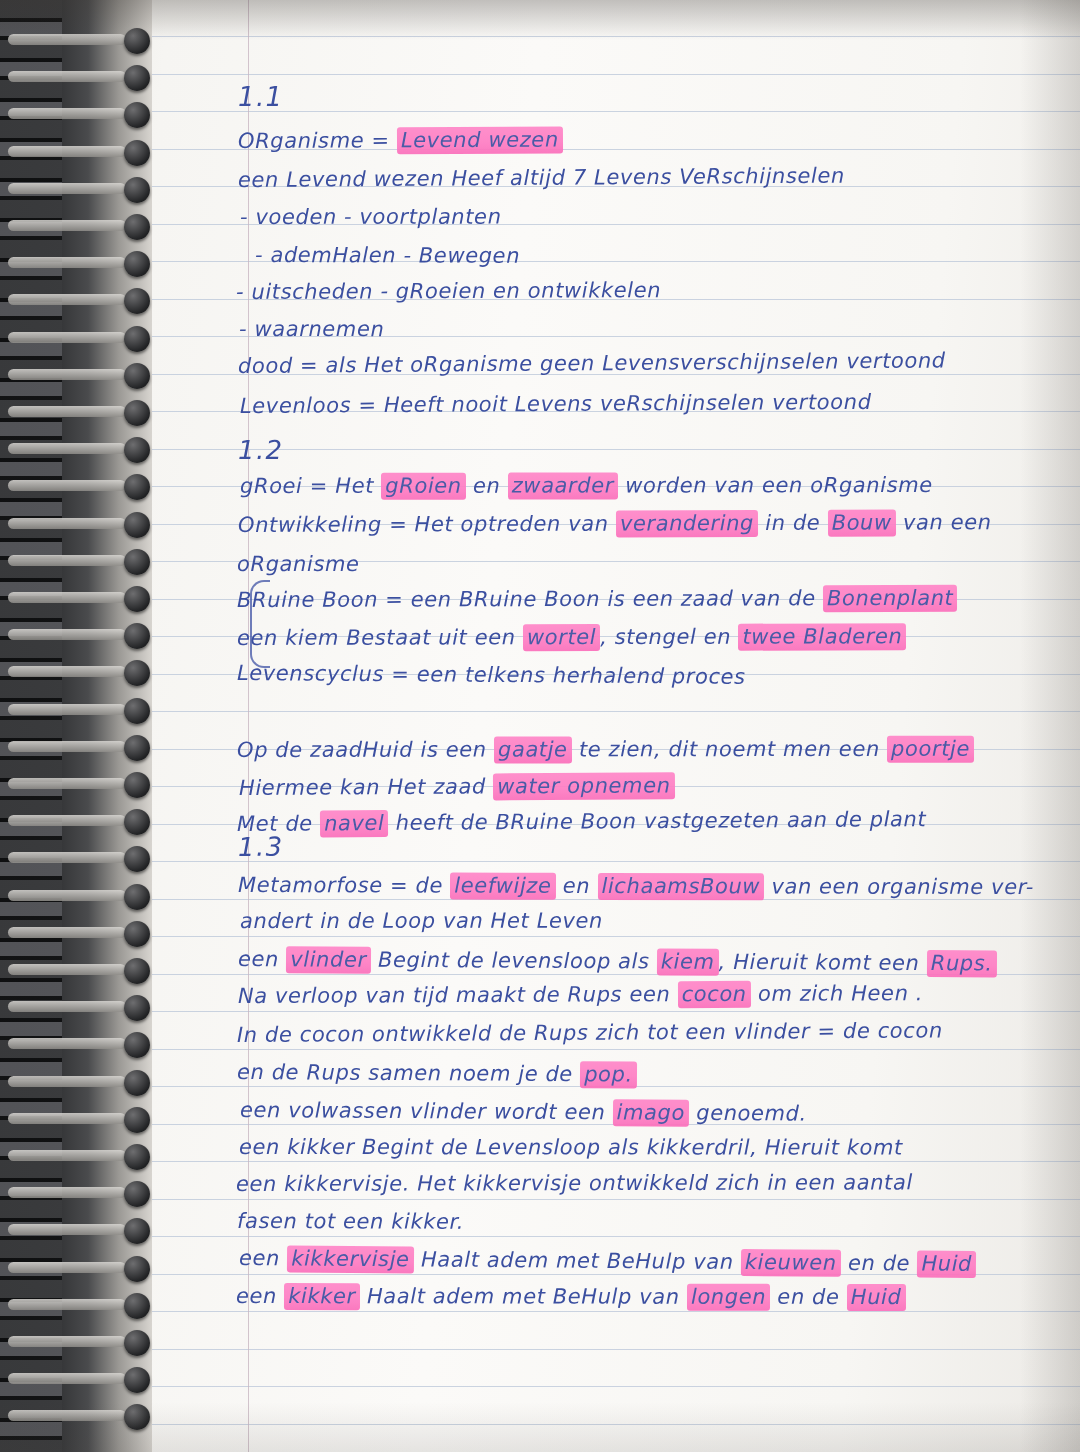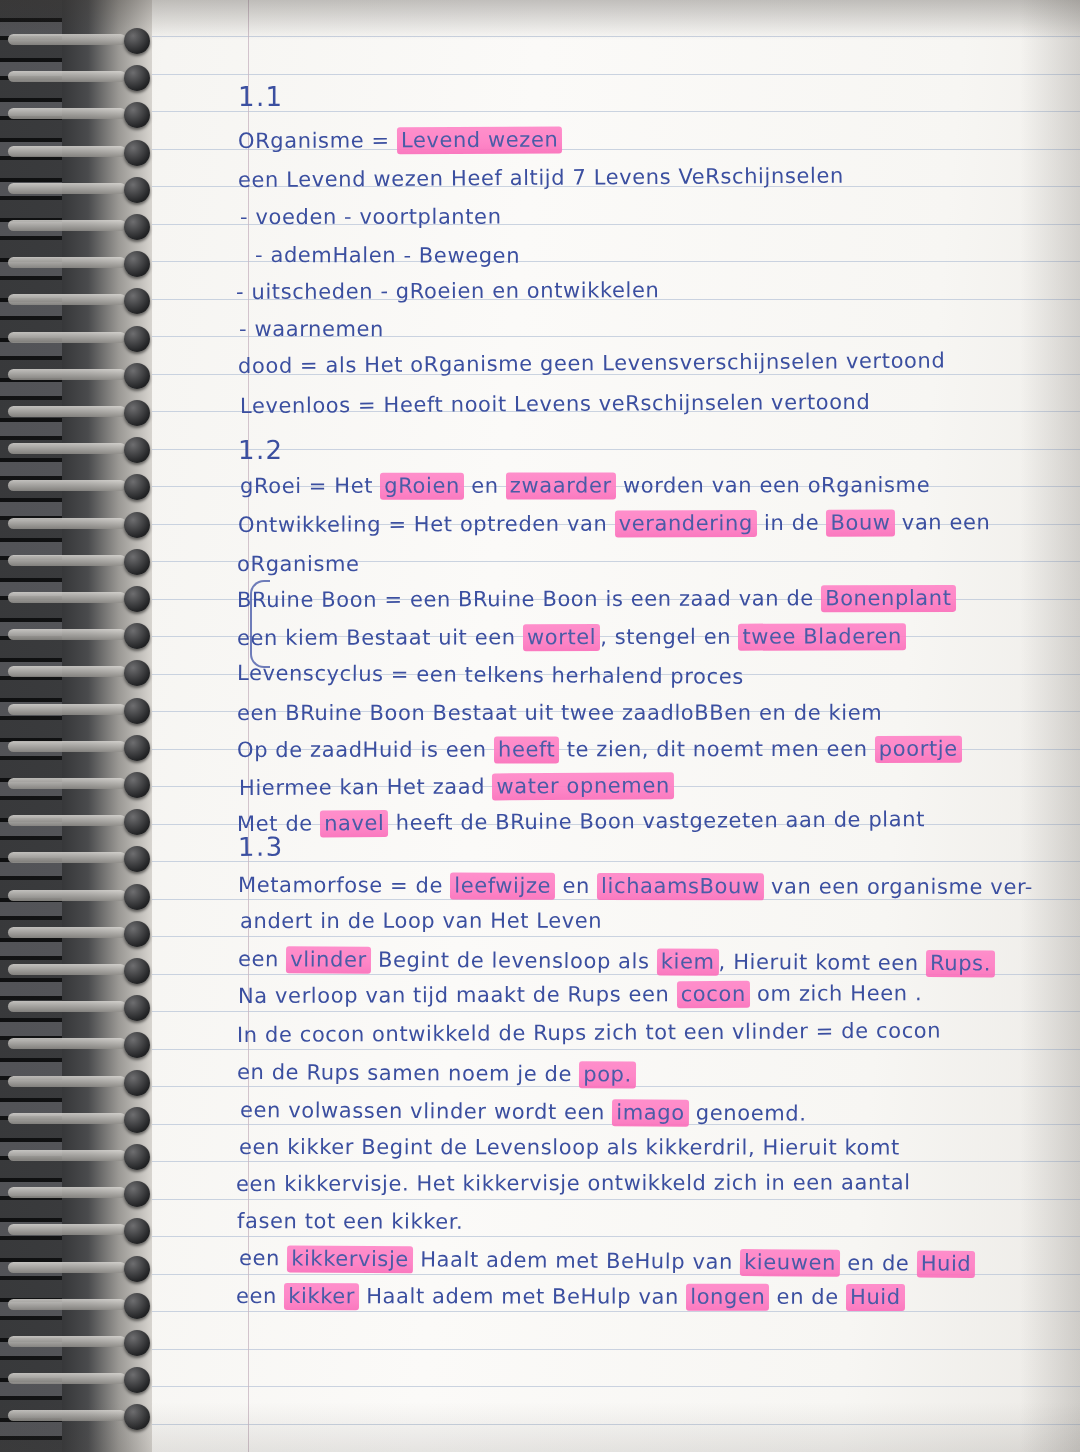--- a/index.html
+++ b/index.html
@@ -9,20 +9,21 @@
   }
   body {
     font-family: "DejaVu Sans", sans-serif;
   }
   .page {
     position: relative;
     width: 1080px;
     height: 1452px;
     overflow: hidden;
     background: #fde047;
+    font-style: italic;
   }
 
   
   .paper {
     position: absolute;
     left: 0; top: 0;
     width: 1080px; height: 1452px;
     background: linear-gradient(95deg, #e9e8e4 0%, #f6f5f2 14%, #fbfaf8 45%, #f7f6f3 80%, #eceae6 100%);
   }
   .paper-shade-top {
@@ -271,22 +272,21 @@
       <div class="hw" style="left: 238.7px; top: 316.5px; transform: rotate(0.06deg);"><span>- waarnemen</span></div>
       <div class="hw" style="left: 237.9px; top: 354px; transform: rotate(-0.45deg);"><span>dood = als Het oRganisme geen Levensverschijnselen vertoond</span></div>
       <div class="hw" style="left: 239.8px; top: 393.9px; transform: rotate(-0.38deg);"><span>Levenloos = Heeft nooit Levens veRschijnselen vertoond</span></div>
       <div class="hw head" style="left: 238px; top: 435px; transform: rotate(-0.07deg);">1.2</div>
       <div class="hw" style="left: 239.8px; top: 474.1px; transform: rotate(-0.08deg);"><span>gRoei = Het </span><span class="hl">gRoien</span><span> en </span><span class="hl">zwaarder</span><span> worden van een oRganisme</span></div>
       <div class="hw" style="left: 238.2px; top: 513px; transform: rotate(-0.22deg);"><span>Ontwikkeling = Het optreden van </span><span class="hl">verandering</span><span> in de </span><span class="hl">Bouw</span><span> van een</span></div>
       <div class="hw" style="left: 236.7px; top: 551.5px; transform: rotate(-0.05deg);"><span>oRganisme</span></div>
       <div class="hw" style="left: 236.9px; top: 587.6px; transform: rotate(-0.17deg);"><span>BRuine Boon = een BRuine Boon is een zaad van de </span><span class="hl">Bonenplant</span></div>
       <div class="hw" style="left: 236.6px; top: 625.8px; transform: rotate(-0.15deg);"><span>een kiem Bestaat uit een </span><span class="hl">wortel</span><span>, stengel en </span><span class="hl">twee Bladeren</span></div>
       <div class="hw" style="left: 237.4px; top: 661.2px; transform: rotate(0.43deg);"><span>Levenscyclus = een telkens herhalend proces</span></div>
-      <div class="hw" style="left: 237px; top: 701.2px; transform: rotate(-0.03deg);"><span>een BRuine Boon Bestaat uit twee zaadloBBen en de kiem</span></div>
-      <div class="hw" style="left: 236.9px; top: 737.8px; transform: rotate(-0.1deg);"><span>Op de zaadHuid is een </span><span class="hl">heeft</span><span> te zien, dit noemt men een </span><span class="hl">poortje</span></div>
+      <div class="hw" style="left: 236.9px; top: 737.8px; transform: rotate(-0.1deg);"><span>Op de zaadHuid is een </span><span class="hl">gaatje</span><span> te zien, dit noemt men een </span><span class="hl">poortje</span></div>
       <div class="hw" style="left: 239px; top: 775.5px; transform: rotate(-0.36deg);"><span>Hiermee kan Het zaad </span><span class="hl">water opnemen</span></div>
       <div class="hw" style="left: 236.9px; top: 812.4px; transform: rotate(-0.41deg);"><span>Met de </span><span class="hl">navel</span><span> heeft de BRuine Boon vastgezeten aan de plant</span></div>
       <div class="hw head" style="left: 238px; top: 832px; transform: rotate(-0.54deg);">1.3</div>
       <div class="hw" style="left: 237.6px; top: 872.5px; transform: rotate(0.15deg);"><span>Metamorfose = de </span><span class="hl">leefwijze</span><span> en </span><span class="hl">lichaamsBouw</span><span> van een organisme ver-</span></div>
       <div class="hw" style="left: 239.8px; top: 909px; transform: rotate(-0.06deg);"><span>andert in de Loop van Het Leven</span></div>
       <div class="hw" style="left: 238px; top: 946.8px; transform: rotate(0.34deg);"><span>een </span><span class="hl">vlinder</span><span> Begint de levensloop als </span><span class="hl">kiem</span><span>, Hieruit komt een </span><span class="hl">Rups.</span></div>
       <div class="hw" style="left: 237.8px; top: 984.3px; transform: rotate(-0.24deg);"><span>Na verloop van tijd maakt de Rups een </span><span class="hl">cocon</span><span> om zich Heen .</span></div>
       <div class="hw" style="left: 236.9px; top: 1022.7px; transform: rotate(-0.37deg);"><span>In de cocon ontwikkeld de Rups zich tot een vlinder = de cocon</span></div>
       <div class="hw" style="left: 237.1px; top: 1060.3px; transform: rotate(0.36deg);"><span>en de Rups samen noem je de </span><span class="hl">pop.</span></div>
       <div class="hw" style="left: 239.9px; top: 1098.3px; transform: rotate(0.36deg);"><span>een volwassen vlinder wordt een </span><span class="hl">imago</span><span> genoemd.</span></div>

